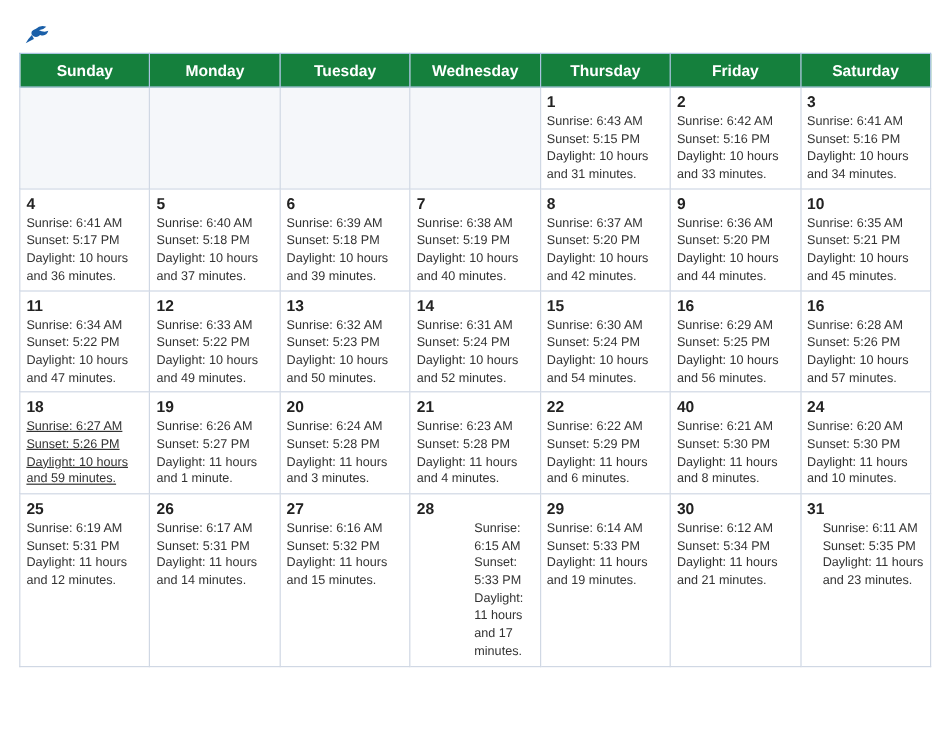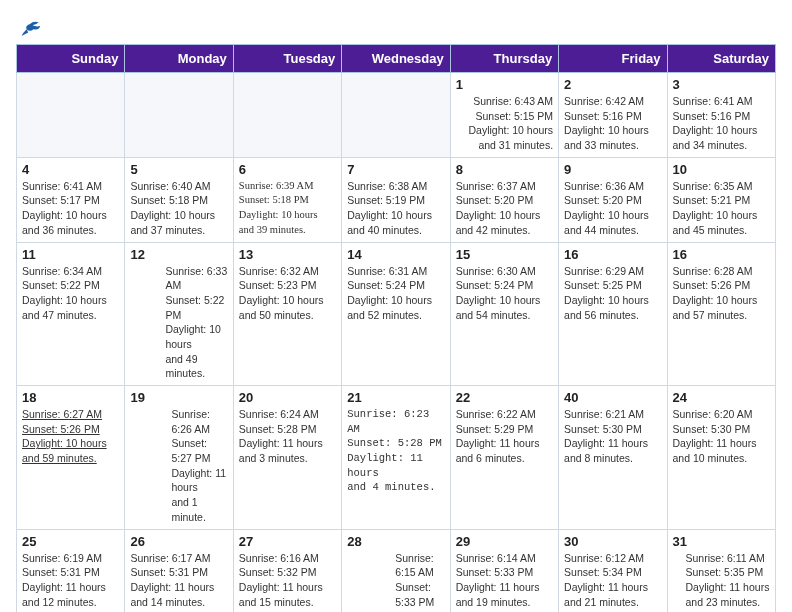--- a/index.html
+++ b/index.html
@@ -45,23 +45,23 @@
       font-weight: normal;
       color: #444;
       margin-top: 2px;
     }
     .calendar {
       width: 100%;
       border-collapse: collapse;
       font-size: 11px;
     }
     .calendar th {
-      background-color: #4c1d95;
+      background-color: #15803d;
       color: #fff;
-      text-align: right;
+      text-align: center;
       padding: 6px 6px;
       font-size: 13px;
       font-weight: bold;
       border: 1px solid #aac4e0;
     }
     .calendar td {
       border: 1px solid #d0d8e4;
       vertical-align: top;
       padding: 4px 5px;
       min-height: 70px;
@@ -119,21 +119,21 @@
       </tr>
   </thead>
   <tbody id="calendar-body">
   <tr class="week-row">
         <td class="empty"></td>
         <td class="empty"></td>
         <td class="empty"></td>
         <td class="empty"></td>
         <td>
           <div class="day-number">1</div>
-          <div class="day-info" style="white-space: pre-line; text-align: right;">Sunrise: 6:43 AM
+          <div class="day-info" style="white-space: pre-line;">Sunrise: 6:43 AM
 Sunset: 5:15 PM
 Daylight: 10 hours
 and 31 minutes.</div>
         </td>
         <td>
           <div class="day-number">2</div>
           <div class="day-info" style="white-space: pre-line;">Sunrise: 6:42 AM
 Sunset: 5:16 PM
 Daylight: 10 hours
 and 33 minutes.</div>
@@ -156,21 +156,21 @@
         </td>
         <td>
           <div class="day-number">5</div>
           <div class="day-info" style="white-space: pre-line;">Sunrise: 6:40 AM
 Sunset: 5:18 PM
 Daylight: 10 hours
 and 37 minutes.</div>
         </td>
         <td>
           <div class="day-number">6</div>
-          <div class="day-info" style="white-space: pre-line; font-family: Liberation Serif, serif;">Sunrise: 6:39 AM
+          <div class="day-info" style="white-space: pre-line;">Sunrise: 6:39 AM
 Sunset: 5:18 PM
 Daylight: 10 hours
 and 39 minutes.</div>
         </td>
         <td>
           <div class="day-number">7</div>
           <div class="day-info" style="white-space: pre-line;">Sunrise: 6:38 AM
 Sunset: 5:19 PM
 Daylight: 10 hours
 and 40 minutes.</div>
@@ -200,21 +200,21 @@
       <tr class="week-row">
         <td>
           <div class="day-number">11</div>
           <div class="day-info" style="white-space: pre-line;">Sunrise: 6:34 AM
 Sunset: 5:22 PM
 Daylight: 10 hours
 and 47 minutes.</div>
         </td>
         <td>
           <div class="day-number">12</div>
-          <div class="day-info" style="white-space: pre-line; margin-left: 35px;">Sunrise: 6:33 AM
+          <div class="day-info" style="white-space: pre-line;">Sunrise: 6:33 AM
 Sunset: 5:22 PM
 Daylight: 10 hours
 and 49 minutes.</div>
         </td>
         <td>
           <div class="day-number">13</div>
           <div class="day-info" style="white-space: pre-line;">Sunrise: 6:32 AM
 Sunset: 5:23 PM
 Daylight: 10 hours
 and 50 minutes.</div>
@@ -251,35 +251,35 @@
       <tr class="week-row">
         <td>
           <div class="day-number">18</div>
           <div class="day-info" style="white-space: pre-line; text-decoration: underline;">Sunrise: 6:27 AM
 Sunset: 5:26 PM
 Daylight: 10 hours
 and 59 minutes.</div>
         </td>
         <td>
           <div class="day-number">19</div>
-          <div class="day-info" style="white-space: pre-line; margin-left: 41px;">Sunrise: 6:26 AM
+          <div class="day-info" style="white-space: pre-line;">Sunrise: 6:26 AM
 Sunset: 5:27 PM
 Daylight: 11 hours
 and 1 minute.</div>
         </td>
         <td>
           <div class="day-number">20</div>
           <div class="day-info" style="white-space: pre-line;">Sunrise: 6:24 AM
 Sunset: 5:28 PM
 Daylight: 11 hours
 and 3 minutes.</div>
         </td>
         <td>
           <div class="day-number">21</div>
-          <div class="day-info" style="white-space: pre-line; font-family: Liberation Mono, monospace;">Sunrise: 6:23 AM
+          <div class="day-info" style="white-space: pre-line;">Sunrise: 6:23 AM
 Sunset: 5:28 PM
 Daylight: 11 hours
 and 4 minutes.</div>
         </td>
         <td>
           <div class="day-number">22</div>
           <div class="day-info" style="white-space: pre-line;">Sunrise: 6:22 AM
 Sunset: 5:29 PM
 Daylight: 11 hours
 and 6 minutes.</div>

